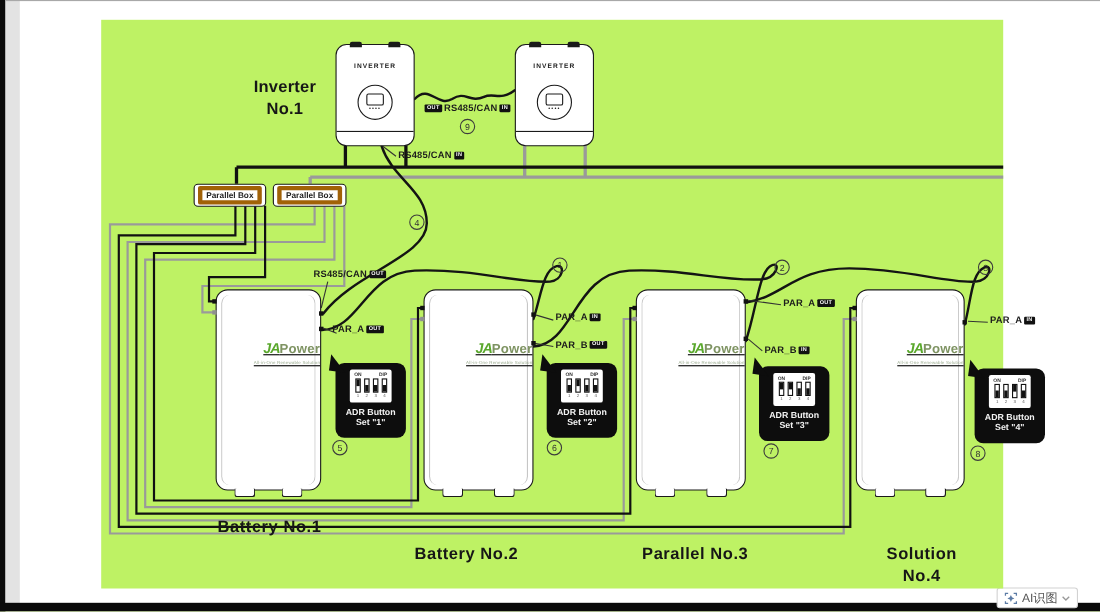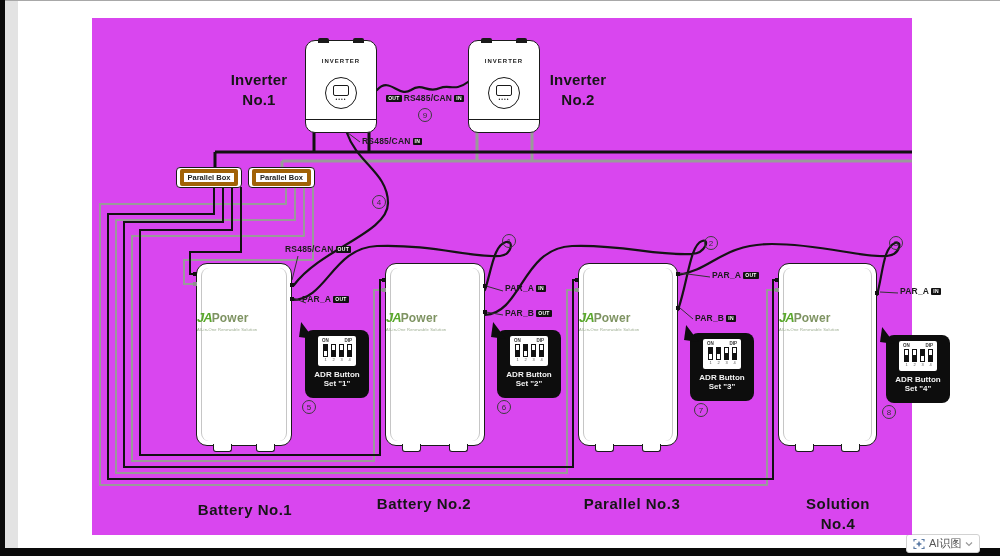--- a/index.html
+++ b/index.html
@@ -7,41 +7,41 @@
        font-family:"Liberation Sans",sans-serif;-webkit-font-smoothing:antialiased;}
   .abs{position:absolute;}
   
   .edge-left{left:0;top:0;width:5px;height:556px;background:#0b0b0b;}
   .edge-left2{left:5px;top:0;width:13px;height:556px;background:#e3e3e3;}
   .edge-top{left:5px;top:0;width:995px;height:1px;background:#a8a8a8;}
   .edge-bottom{left:0;top:548px;width:1000px;height:8px;background:#0a0a0a;}
   .ai-btn{left:906px;top:534px;height:17px;padding:0 6px;background:#fff;border:1px solid #d2d2d2;
           border-radius:3px;display:flex;align-items:center;gap:4px;font-size:11px;color:#555;cursor:pointer;}
   
-  .panel{left:92px;top:18px;width:820px;height:517px;background:#d946ef;}
+  .panel{left:92px;top:18px;width:820px;height:517px;background:#bef264;}
   .panel svg{position:absolute;left:0;top:0;z-index:1;}
   .dev{position:absolute;background:#fff;border:1.6px solid #1a1a1a;z-index:2;box-sizing:border-box;}
   
   .inverter{width:72px;height:93px;border-radius:10px;}
   .inv-tab{position:absolute;top:-3px;width:11px;height:5px;background:#1a1a1a;border-radius:2px 2px 0 0;}
   .inv-name{position:absolute;top:17px;width:100%;text-align:center;font-size:6px;font-weight:bold;
             letter-spacing:1px;color:#1a1a1a;}
   .inv-screen{position:absolute;left:50%;top:36px;width:30px;height:30px;margin-left:-16px;
               border:1.6px solid #1a1a1a;border-radius:50%;}
   .inv-lcd{position:absolute;left:50%;top:7px;width:14px;height:9px;margin-left:-8px;border:1.5px solid #1a1a1a;border-radius:2px;}
   .inv-dots{position:absolute;left:0;top:19px;width:100%;text-align:center;font-size:5px;letter-spacing:1px;color:#1a1a1a;line-height:4px;}
   .inv-line{position:absolute;left:0;bottom:12px;width:100%;border-top:1.4px solid #1a1a1a;}
   .big-label{font-size:15px;font-weight:bold;color:#161616;text-align:center;line-height:1.3;z-index:3;letter-spacing:.2px;}
   
   .pbox{height:21px;border-radius:4px;display:flex;align-items:center;justify-content:center;z-index:2;}
   .pbox span{border:4px solid #a16207;border-radius:2px;padding:0px 4px;font-size:7.5px;font-weight:bold;color:#222;white-space:nowrap;}
   
   .battery{width:96px;height:183px;border-radius:11px;}
   .bat-seam{position:absolute;inset:4px;border-left:1px solid #c6c6c6;border-right:1px solid #c6c6c6;border-radius:8px;}
-  .bat-logo{position:absolute;top:44px;width:100%;text-align:left;z-index:2;}
+  .bat-logo{position:absolute;top:44px;width:100%;text-align:right;z-index:2;text-decoration:underline;}
   .bat-logo .ja{font-style:italic;font-weight:900;font-size:13px;color:#5aa82c;letter-spacing:-1px;}
   .bat-logo .pw{font-weight:bold;font-size:12px;color:#7e9362;letter-spacing:.2px;}
   .bat-tag{font-size:4px;color:#9aab8e;margin-top:1px;letter-spacing:.2px;}
   .foot{position:absolute;bottom:-7px;width:17px;height:7px;background:#fff;border:1.5px solid #1a1a1a;
         border-top:none;border-radius:0 0 3px 3px;}
   
   .adr{width:64px;height:68px;background:#0d0d0d;border-radius:8px;z-index:4;text-align:center;}
   .adr-tail{position:absolute;left:-5px;top:-7px;width:0;height:0;border-bottom:15px solid #0d0d0d;border-right:15px solid transparent;transform:rotate(8deg);}
   .dipbox{position:relative;margin:6px auto 0;width:38px;height:30px;background:#fff;border-radius:2px;padding-top:2px;box-sizing:border-box;}
   .diphead{display:flex;justify-content:space-between;padding:0 4px;font-size:4.5px;font-weight:bold;color:#333;}
@@ -143,21 +143,20 @@
     <div class="inv-tab" style="right:12px;"></div>
     <div class="inv-name">INVERTER</div>
     <div class="inv-screen">
       <div class="inv-lcd"></div>
       <div class="inv-dots">••••</div>
     </div>
     <div class="inv-line"></div>
   </div>
 
   <div class="abs big-label" style="left:127px;top:52px;width:80px;">Inverter No.1</div>
-  <div class="abs big-label" style="left:446px;top:52px;width:80px;">Inverter No.2</div>
 
   <div class="abs port" style="left:287px;top:75px;width:92px;justify-content:center;z-index:5;">
     <span class="badge">OUT</span>
     <span>RS485/CAN</span>
     <span class="badge">IN</span>
   </div>
   <div class="abs circnum" style="left:326px;top:90px;">9</div>
 
   <div class="abs port" style="left:270px;top:118px;">
     <span>RS485/CAN</span>
@@ -373,18 +372,18 @@
     </div>
     <div class="adr-t1">ADR Button</div>
     <div class="adr-t2">Set "4"</div>
   </div>
 
   <div class="abs circnum" style="left:210px;top:382px;">5</div>
   <div class="abs circnum" style="left:405px;top:382px;">6</div>
   <div class="abs circnum" style="left:602px;top:385px;">7</div>
   <div class="abs circnum" style="left:790px;top:387px;">8</div>
 
-  <div class="abs big-label" style="left:103px;top:482px;width:100px;letter-spacing:.5px;text-align:center;">Battery No.1</div>
+  <div class="abs big-label" style="left:103px;top:452px;width:100px;letter-spacing:.5px;text-align:center;">Battery No.1</div>
   <div class="abs big-label" style="left:282px;top:476px;width:100px;letter-spacing:.5px;">Battery No.2</div>
   <div class="abs big-label" style="left:490px;top:476px;width:100px;letter-spacing:.5px;">Parallel No.3</div>
   <div class="abs big-label" style="left:696px;top:476px;width:100px;letter-spacing:.5px;">Solution No.4</div>
 
 </div>
 
 </body></html>

